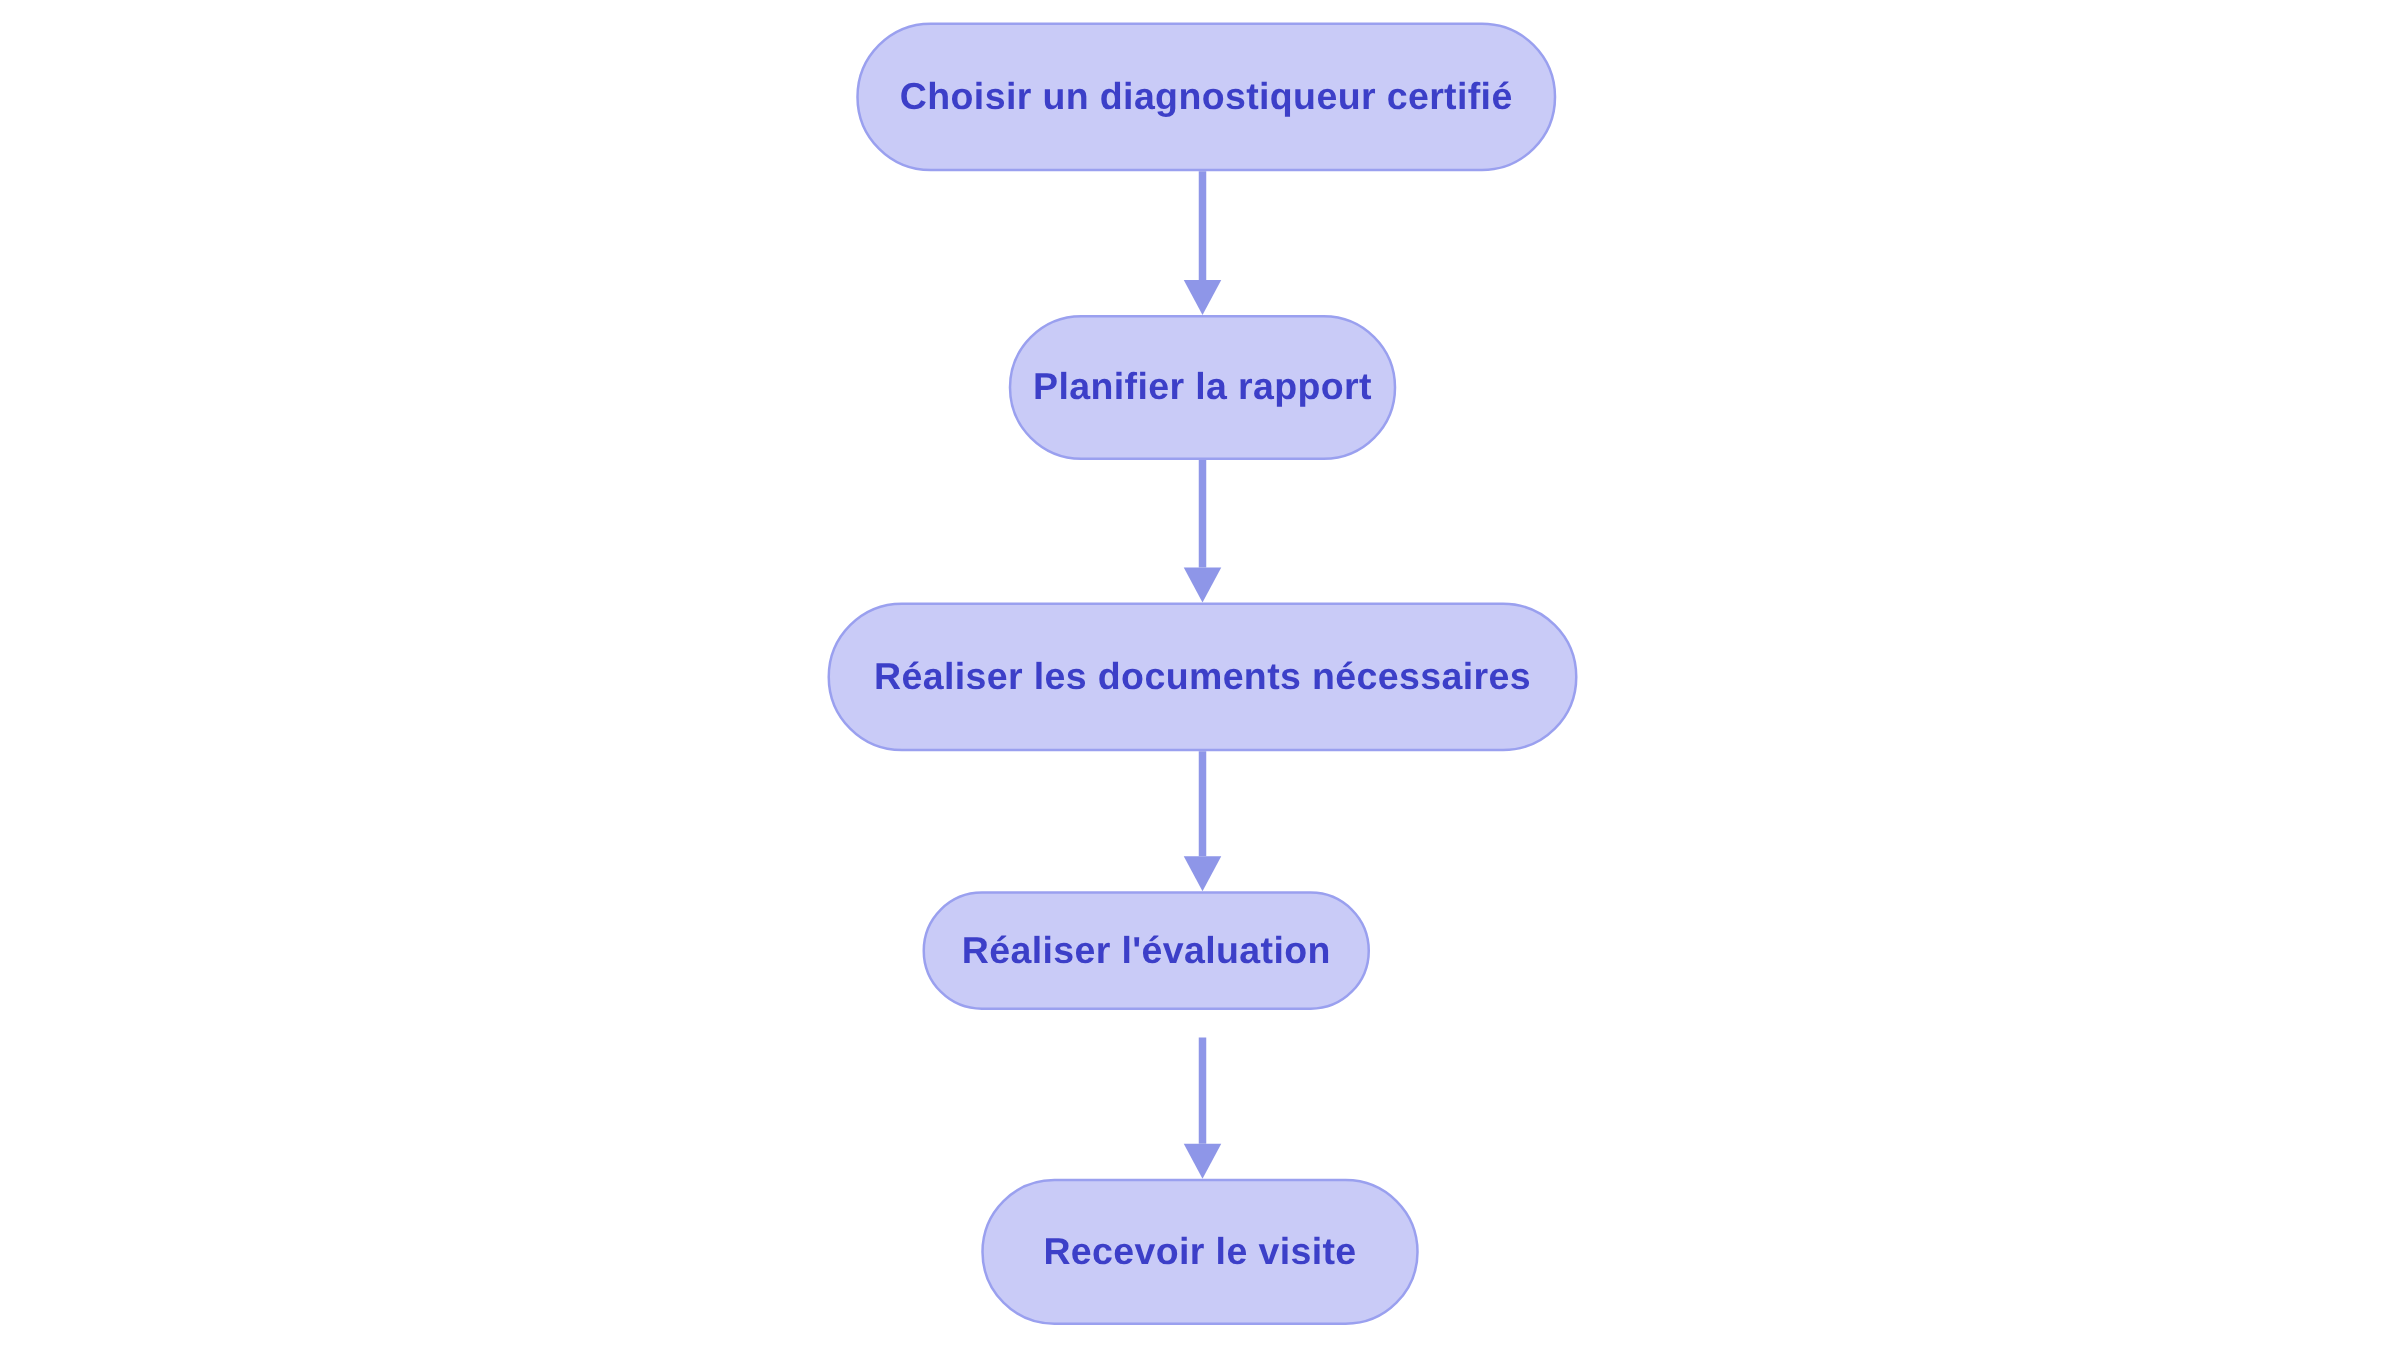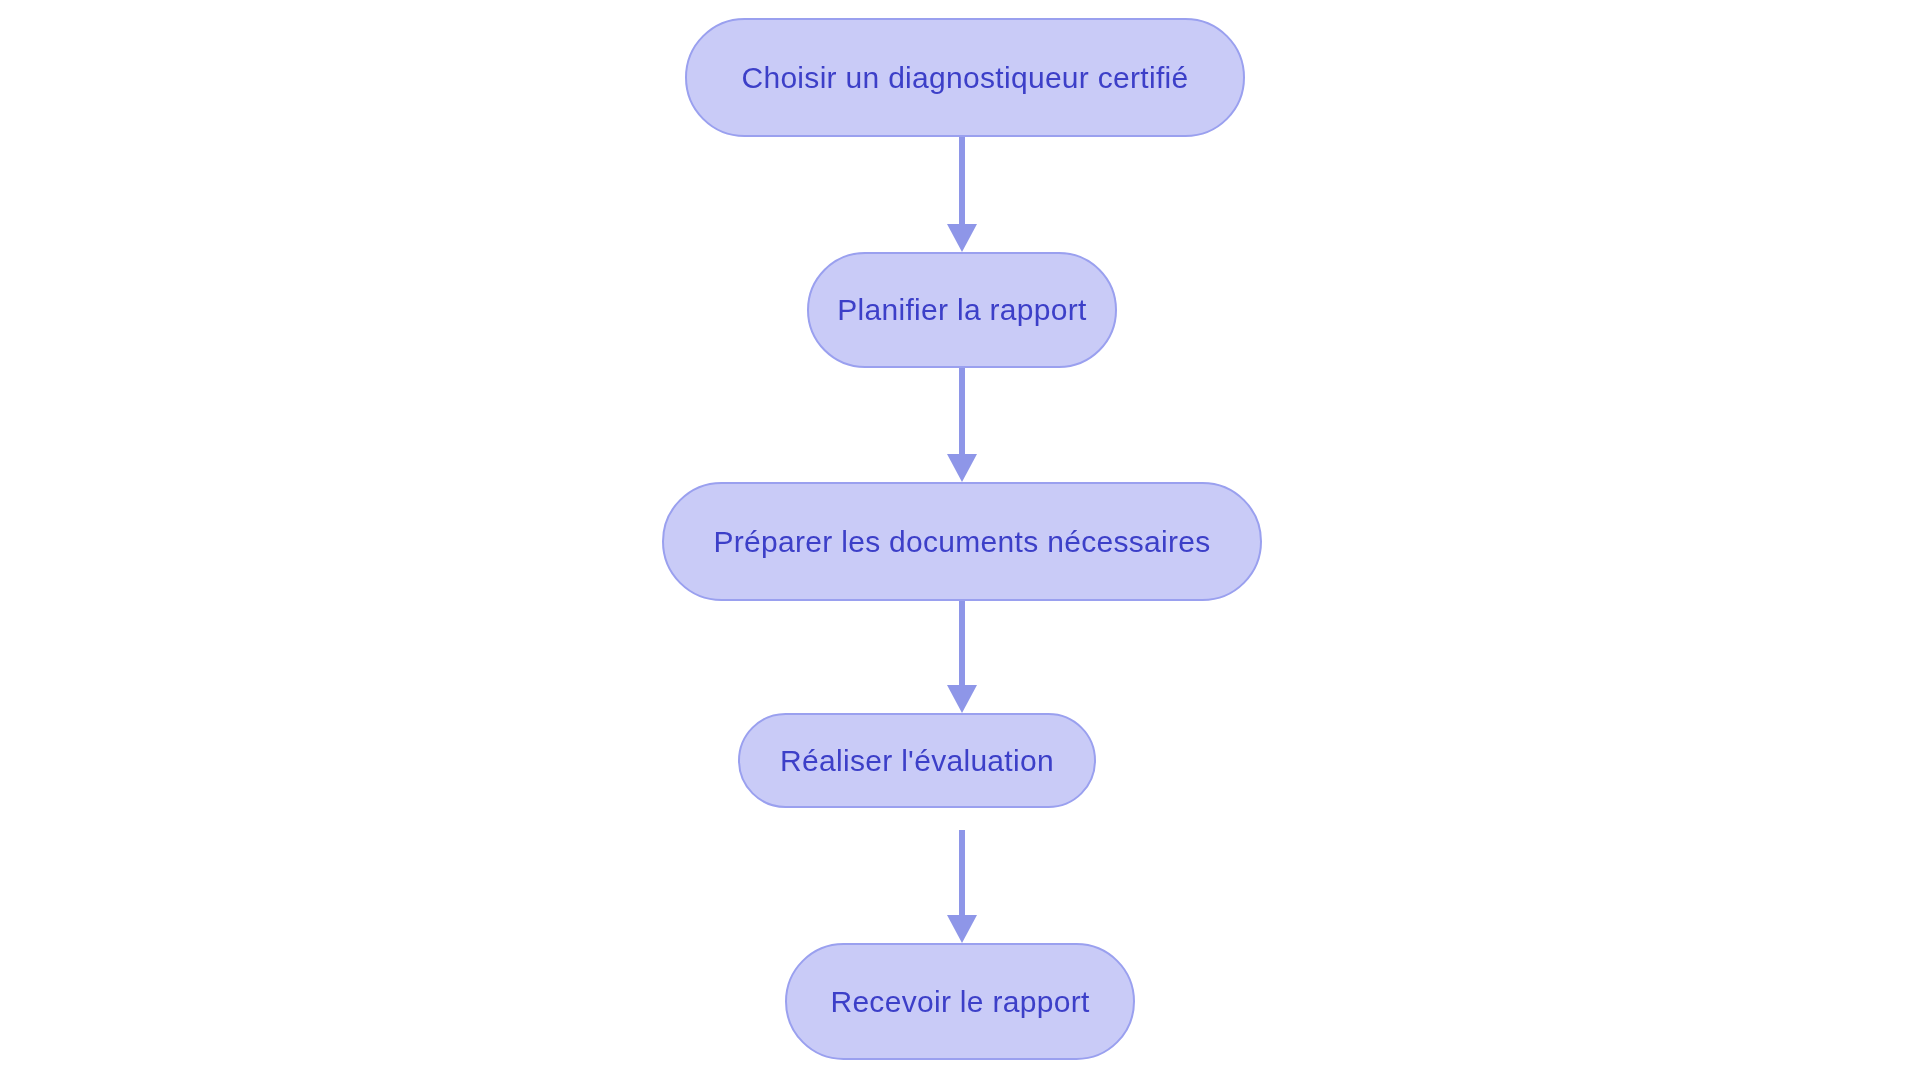--- a/index.html
+++ b/index.html
@@ -24,20 +24,21 @@
     display: flex;
     align-items: center;
     justify-content: center;
   }
   .node-label {
     color: #3c3fc8;
     font-size: 30px;
     letter-spacing: 0.3px;
     white-space: nowrap;
     text-align: left;
+    font-weight: bold;
   }
   .n1 { left: 685px; top: 18px;  width: 560px; height: 119px; }
   .n2 { left: 807px; top: 252px; width: 310px; height: 116px; }
   .n3 { left: 662px; top: 482px; width: 600px; height: 119px; }
   .n4 { left: 738px; top: 713px; width: 358px; height: 95px; }
   .n5 { left: 785px; top: 943px; width: 350px; height: 117px; }
 
   .arrow {
     position: absolute;
     left: 947px;           
@@ -80,34 +81,34 @@
   <div class="node n2">
     <span class="node-label">Planifier la rapport</span>
   </div>
 
   <div class="arrow a2">
     <div class="arrow-line"></div>
     <div class="arrow-head"></div>
   </div>
 
   <div class="node n3">
-    <span class="node-label">Préparer les documents nécessaires</span>
+    <span class="node-label">Réaliser les documents nécessaires</span>
   </div>
 
   <div class="arrow a3">
     <div class="arrow-line"></div>
     <div class="arrow-head"></div>
   </div>
 
   <div class="node n4">
     <span class="node-label">Réaliser l'évaluation</span>
   </div>
 
   <div class="arrow a4">
     <div class="arrow-line"></div>
     <div class="arrow-head"></div>
   </div>
 
   <div class="node n5">
-    <span class="node-label">Recevoir le rapport</span>
+    <span class="node-label">Recevoir le visite</span>
   </div>
 
 </div>
 
 </body></html>

